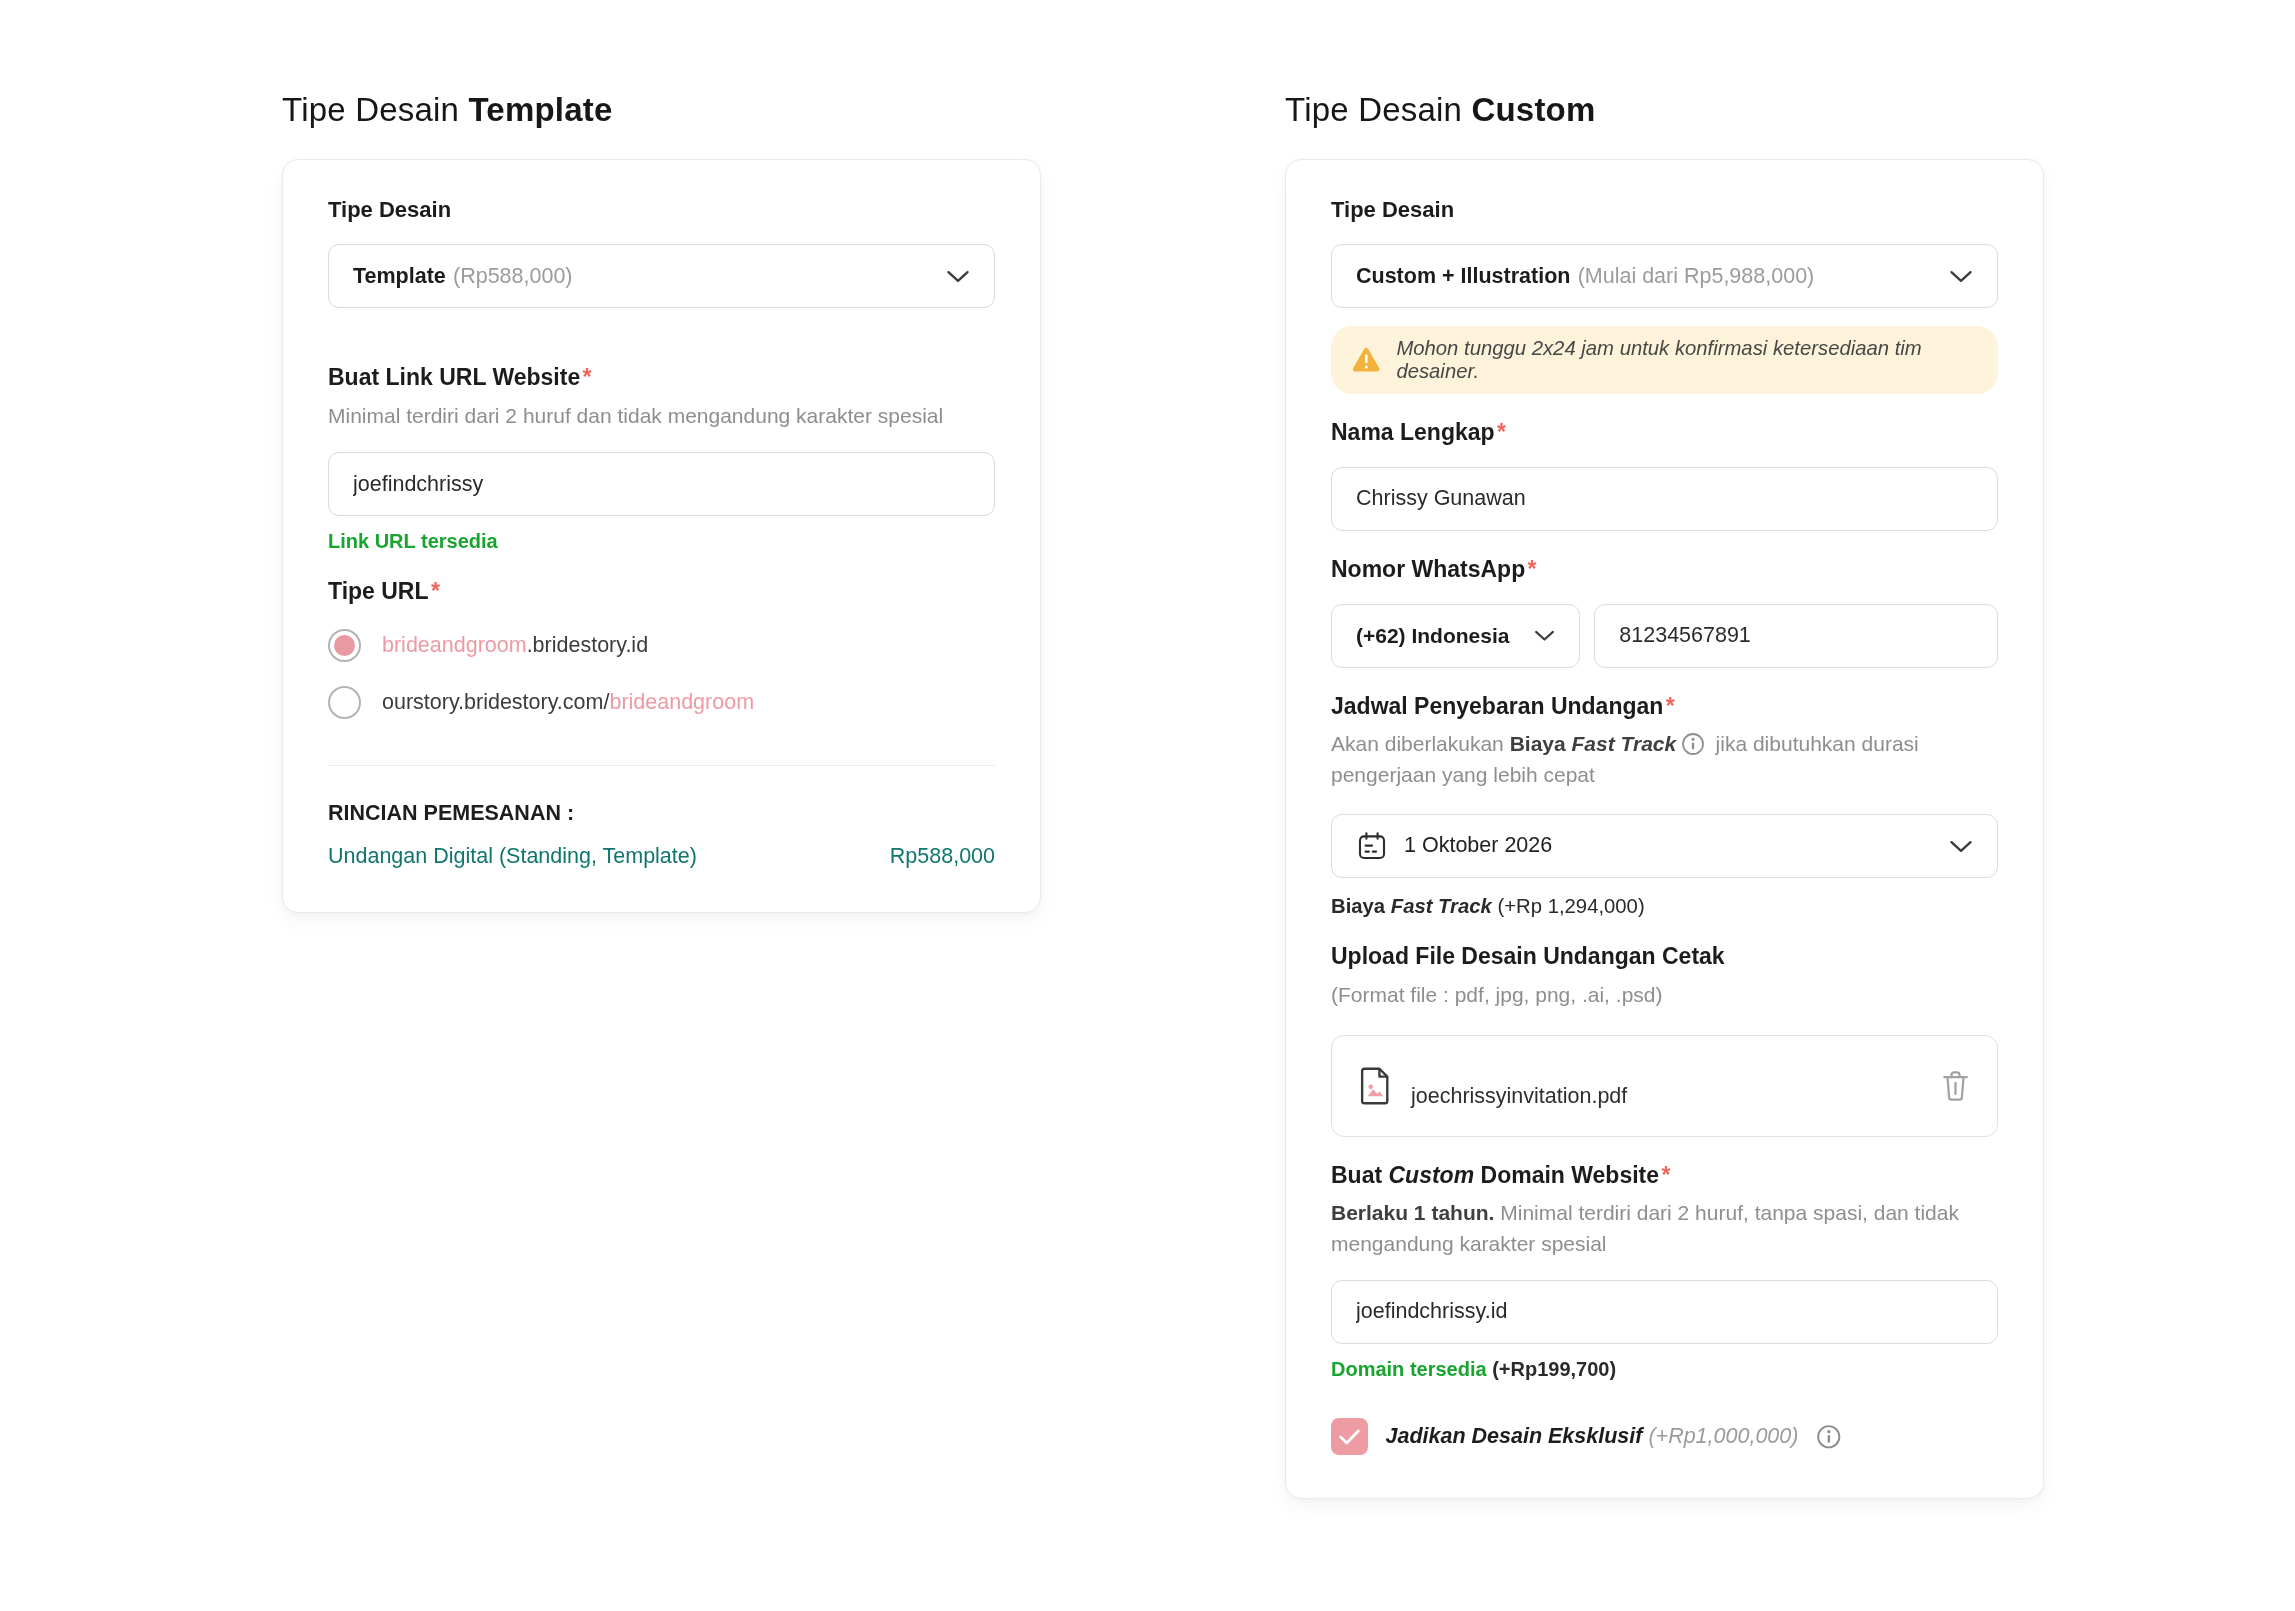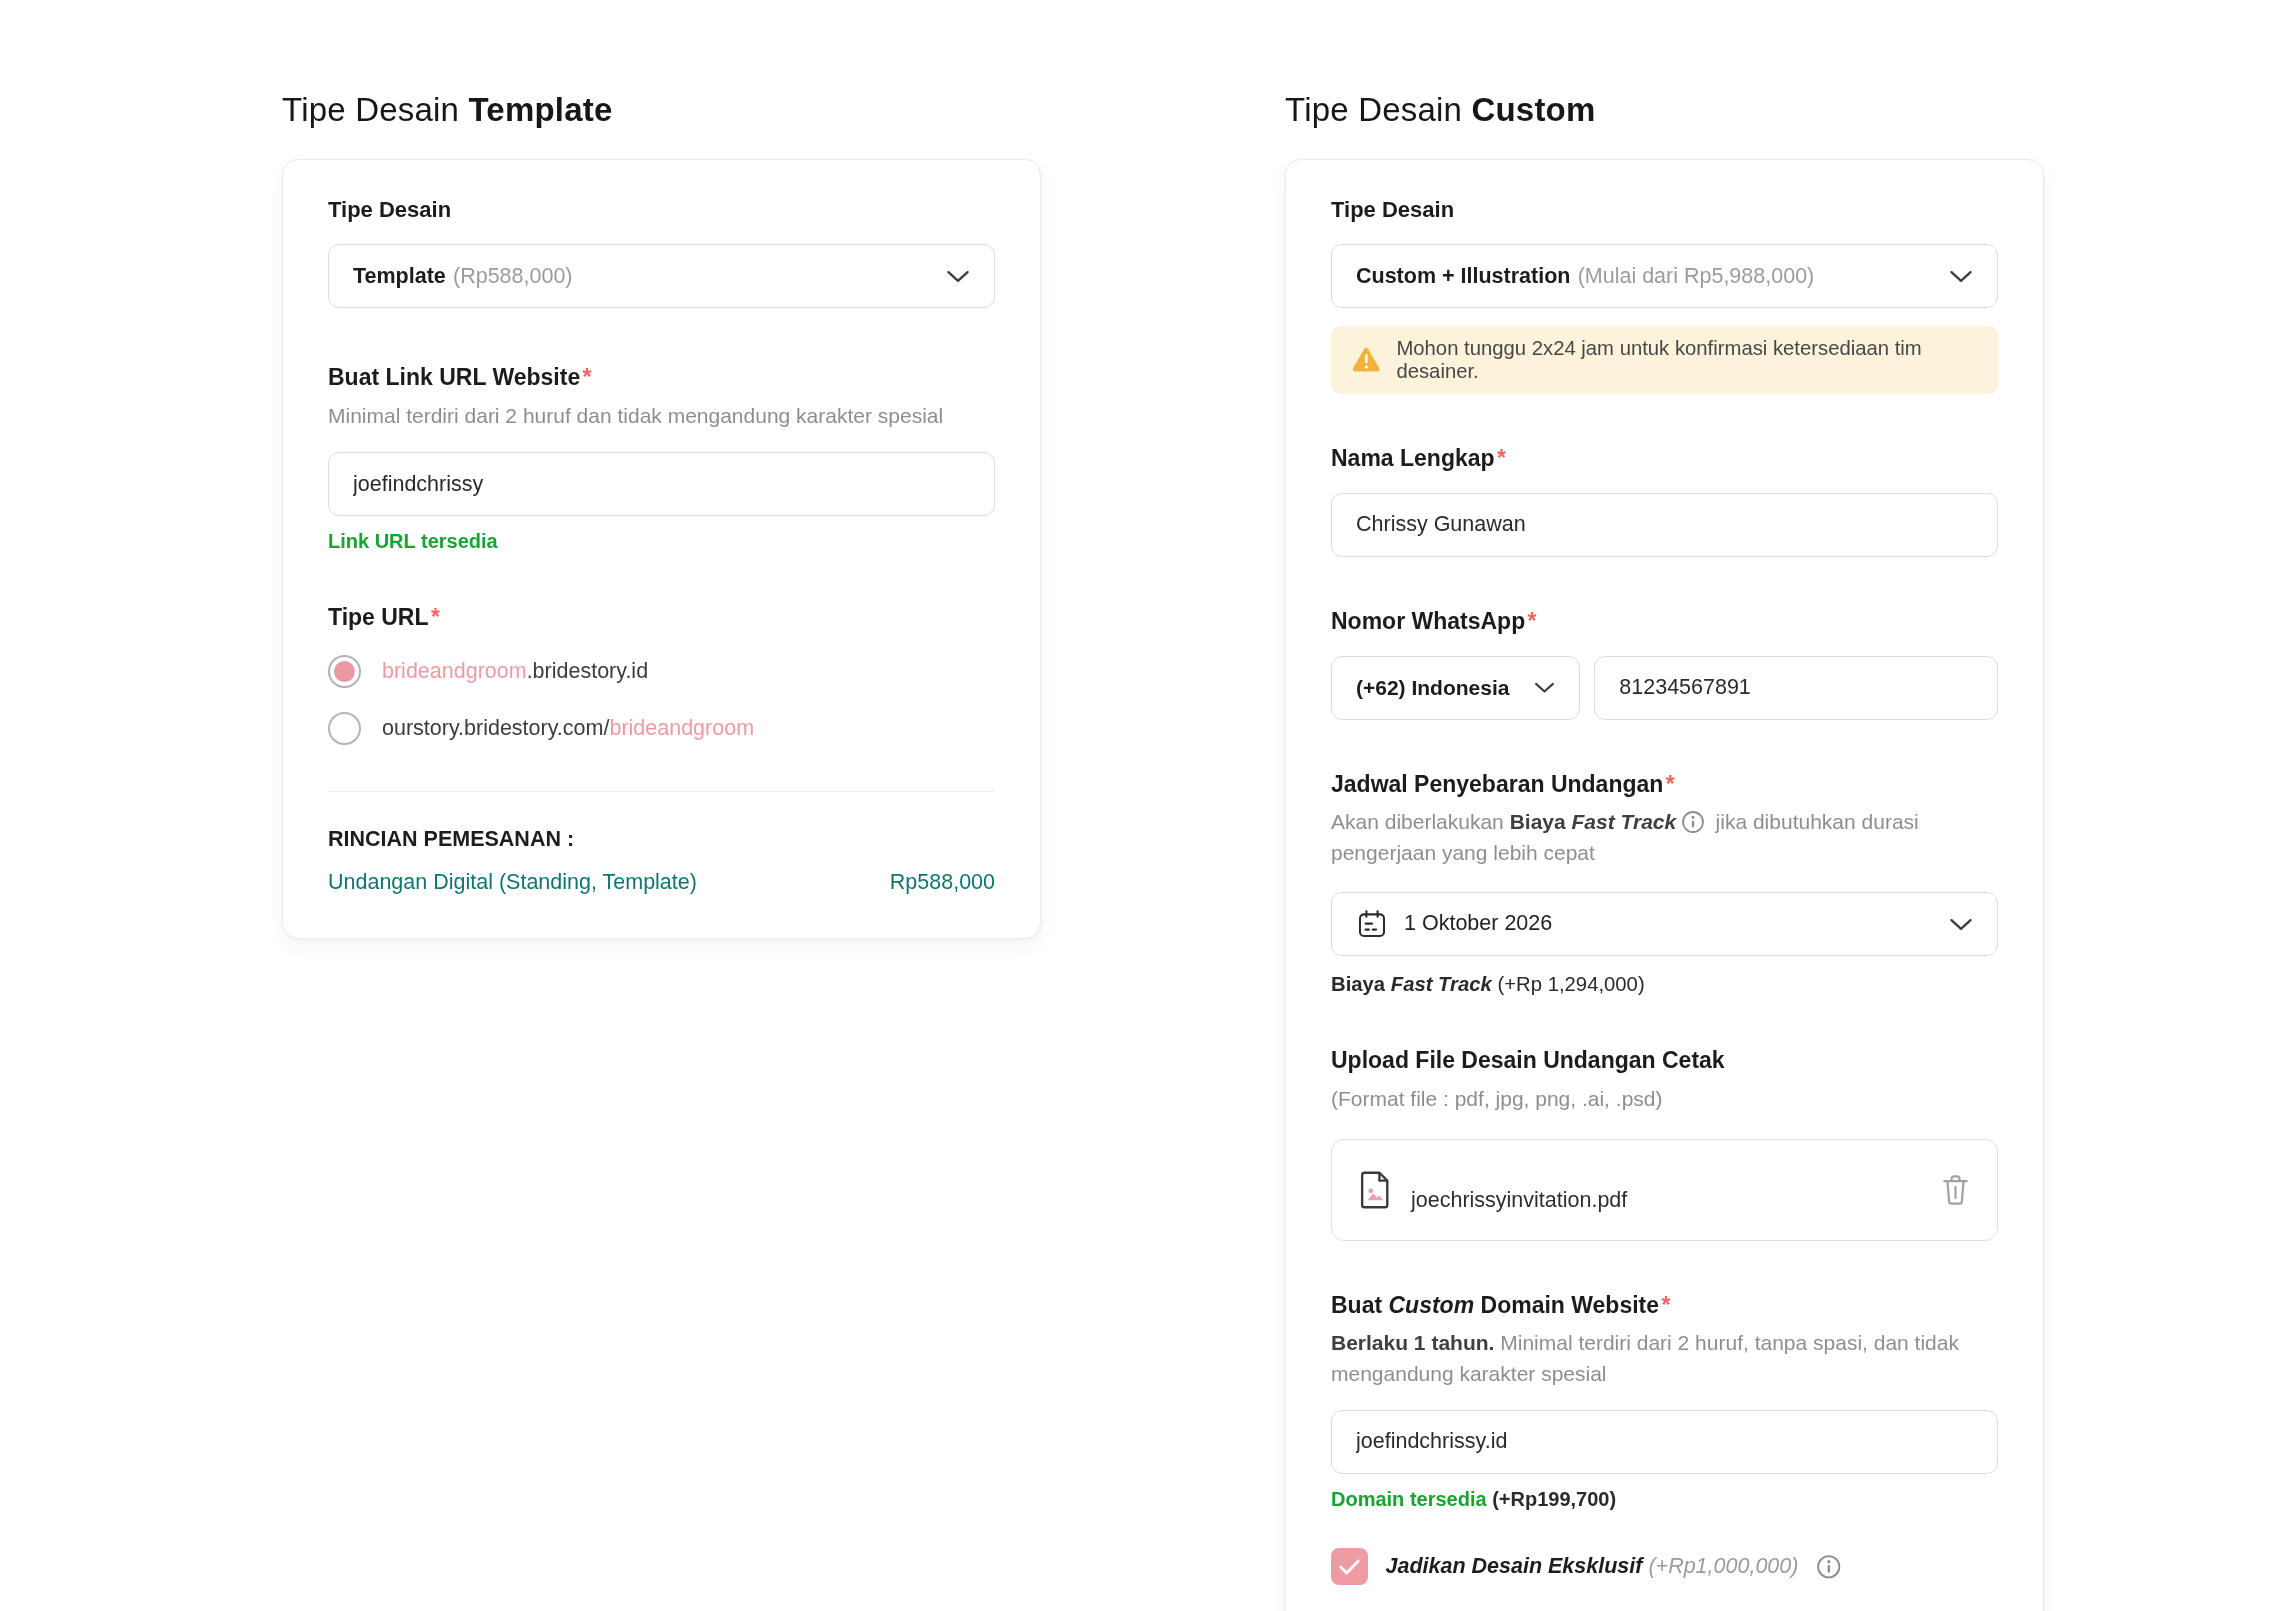--- a/index.html
+++ b/index.html
@@ -32,38 +32,38 @@
              padding:0 24px; font-size:21.5px; color:#2a2a2a; outline:none;
              font-family:"Liberation Sans", sans-serif; background:#fff; }
 
   .helper { font-size:21px; color:#8e8e8e; line-height:1.45; }
   .helper b { color:#3f3f3f; }
   .success { font-size:20px; font-weight:700; color:#17a52f; }
   .success .price { color:#2a2a2a; }
 
   .mt12{margin-top:9.6px;} .mt18{margin-top:14.3px;} .mt22{margin-top:17.5px;}
   .mt26{margin-top:21px;} .mt30{margin-top:24px;} .mt44{margin-top:35px;}
-  .mt64{margin-top:51px;} .mt70{margin-top:56px;}
+  .mt64{margin-top:25px;} .mt70{margin-top:56px;}
 
   .radio-row { display:flex; align-items:center; gap:21px; font-size:21.5px; color:#3c3c3c;
                margin-top:24px; cursor:pointer; }
   .radio { width:33px; height:33px; border-radius:50%; border:2px solid #b3b3b3;
            position:relative; flex:0 0 auto; background:#fff; }
   .radio.checked::after { content:""; position:absolute; inset:4px; border-radius:50%;
            background:#e999a1; }
   .pink { color:#ee9aa3; }
 
   .divider { margin-top:46px; border-top:1.6px solid #ededed; }
 
   .summary-heading { font-size:21.5px; font-weight:700; color:#1d1d1d; }
   .summary-row { display:flex; justify-content:space-between; font-size:21.5px; color:#0f766e; }
 
-  .warn { margin-top:17.5px; background:#fcf3da; border-radius:9px; min-height:57px;
+  .warn { margin-top:17.5px; background:#fcf3da; border-radius:21px; min-height:57px;
           display:flex; align-items:center; gap:16px; padding:11px 21px;
-          font-size:20.3px; color:#474747; }
+          font-size:20.3px; color:#474747;font-style:italic; }
 
   .phone-row { display:flex; gap:14.3px; }
   .phone-select { width:249px; flex:0 0 auto; justify-content:space-between; }
   .phone-select .sel-main { font-weight:700; font-size:21px; }
   .phone-row input { flex:1; }
 
   .date-left { display:flex; align-items:center; gap:16px; }
   .feeline { font-size:20.3px; color:#2a2a2a; }
   .feeline b { font-weight:700; }
 

